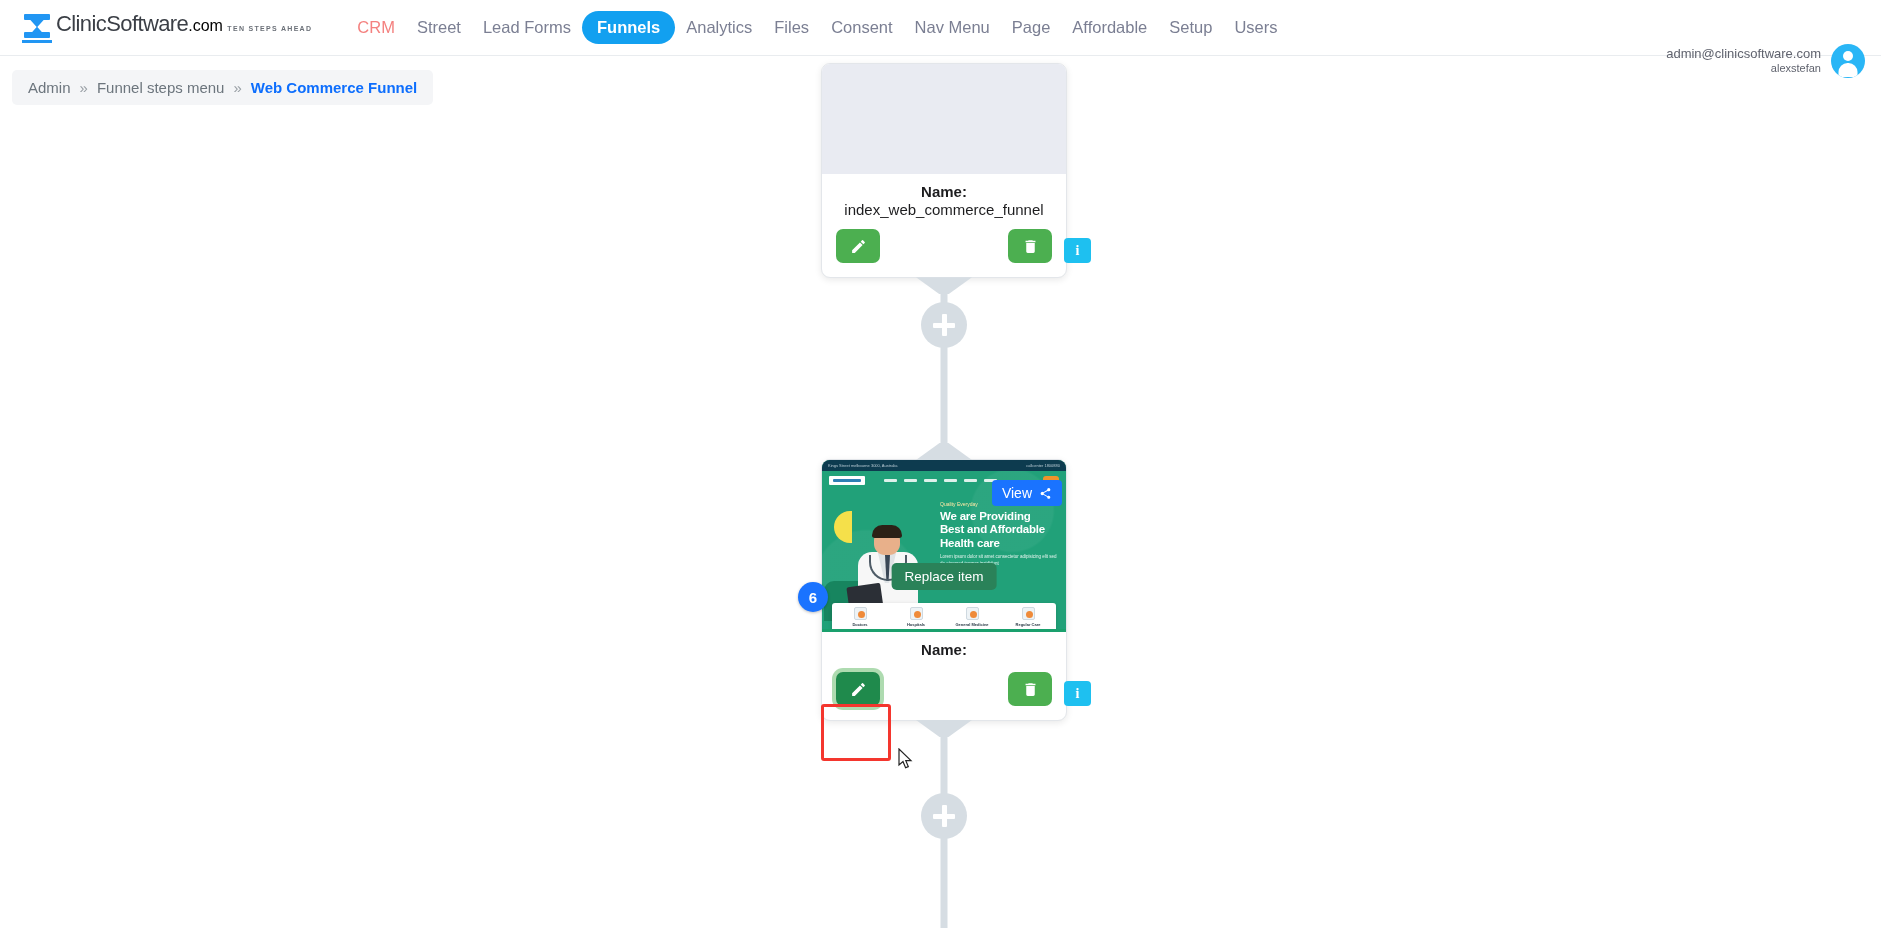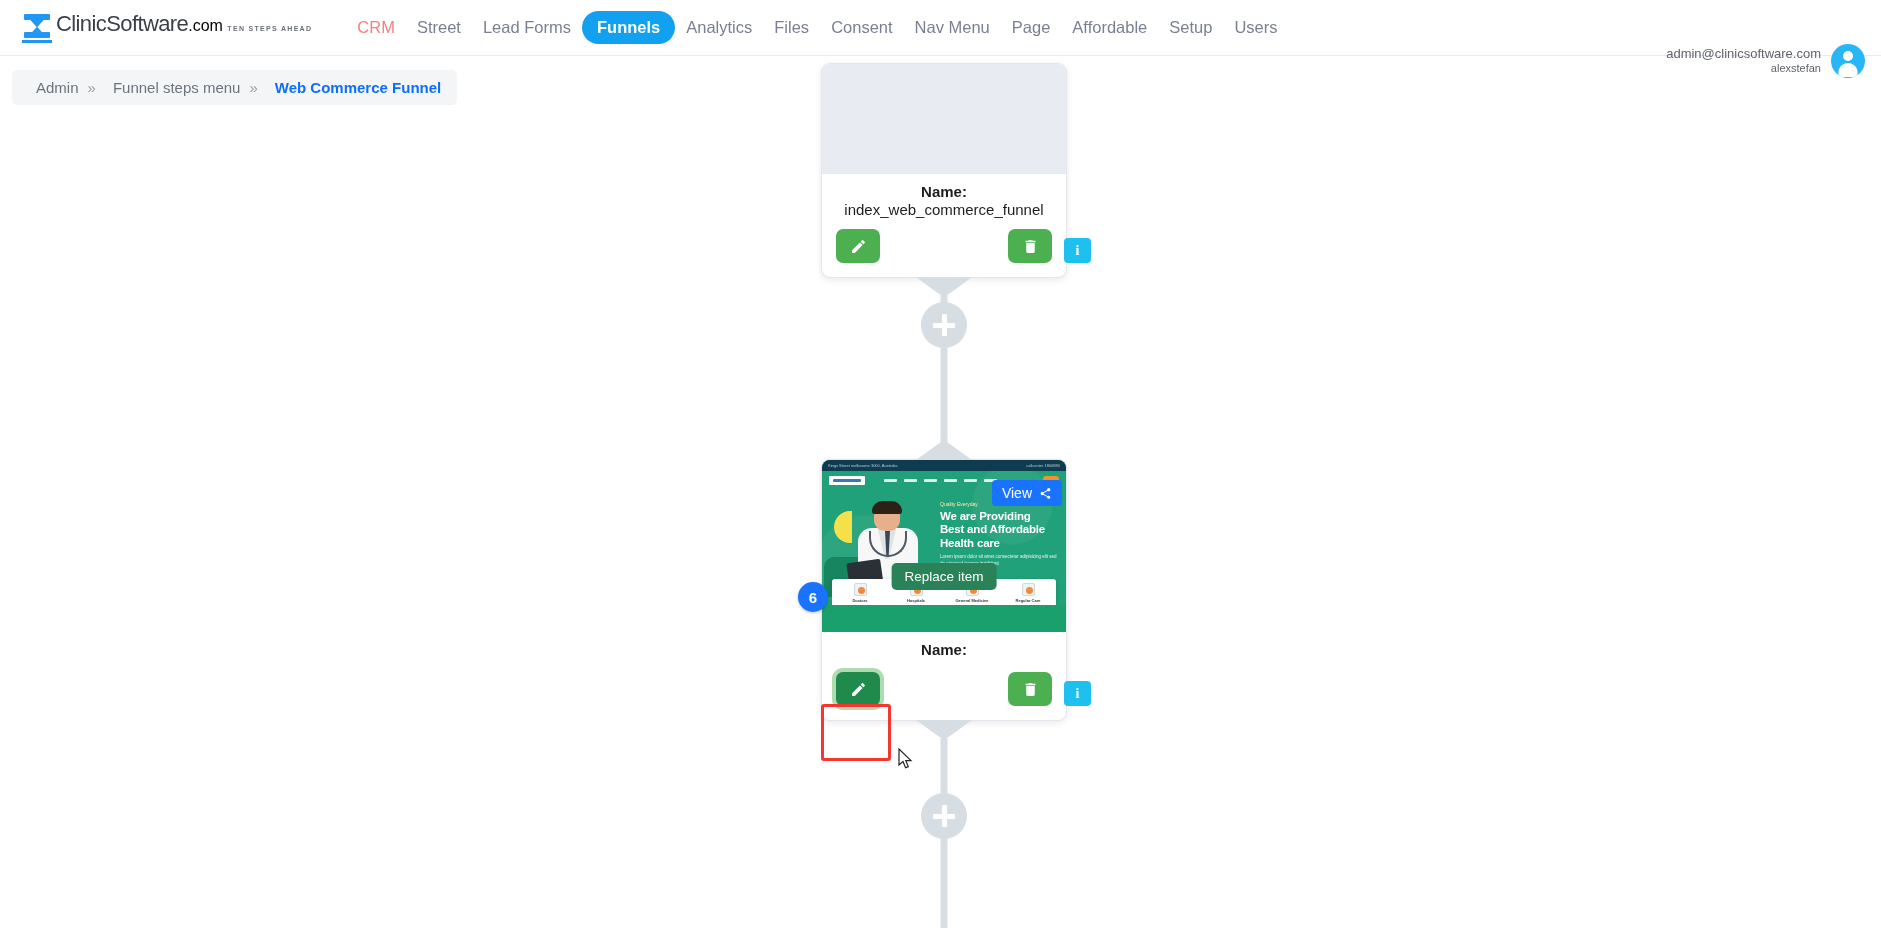--- a/index.html
+++ b/index.html
@@ -108,21 +108,21 @@
   
   .breadcrumb-wrap { padding: 14px 12px 0 12px; }
   .breadcrumb {
     display: inline-flex; align-items: center;
     background: #f4f5f7;
     border-radius: 5px;
     padding: 9px 16px;
     font-size: 15px;
     gap: 9px;
   }
-  .bc-item { color: #6c757d; cursor: pointer; margin-left: 8px; }
+  .bc-item { color: #6c757d; cursor: pointer; }
   .bc-sep { color: #9aa0a6; }
   .bc-item.current { color: #0d6efd; font-weight: 700; cursor: default; }
 
   
   .canvas {
     position: relative;
     width: 1881px;
     height: 800px;
   }
 
@@ -154,21 +154,21 @@
 
   
   .site-topbar {
     height: 11px; background: #0d3b4f;
     display:flex; align-items:center; justify-content:space-between;
     padding: 0 6px;
   }
   .site-topbar .tb-left, .site-topbar .tb-right {
     font-size: 4px; color: #b9cbd4;
   }
-  .site-body { position: relative; height: 134px; background: #21a179; overflow: hidden;}
+  .site-body { position: relative; height: 158px; background: #21a179; overflow: hidden;}
   .site-body::before{
     content:""; position:absolute; inset:0;
     background:
       radial-gradient(circle at 18% 70%, rgba(255,255,255,0.05) 0 22%, transparent 23%),
       radial-gradient(circle at 78% 25%, rgba(255,255,255,0.05) 0 18%, transparent 19%);
   }
   .site-nav {
     position:relative; display:flex; align-items:center;
     padding: 5px 7px 0 7px; gap: 7px;
   }

